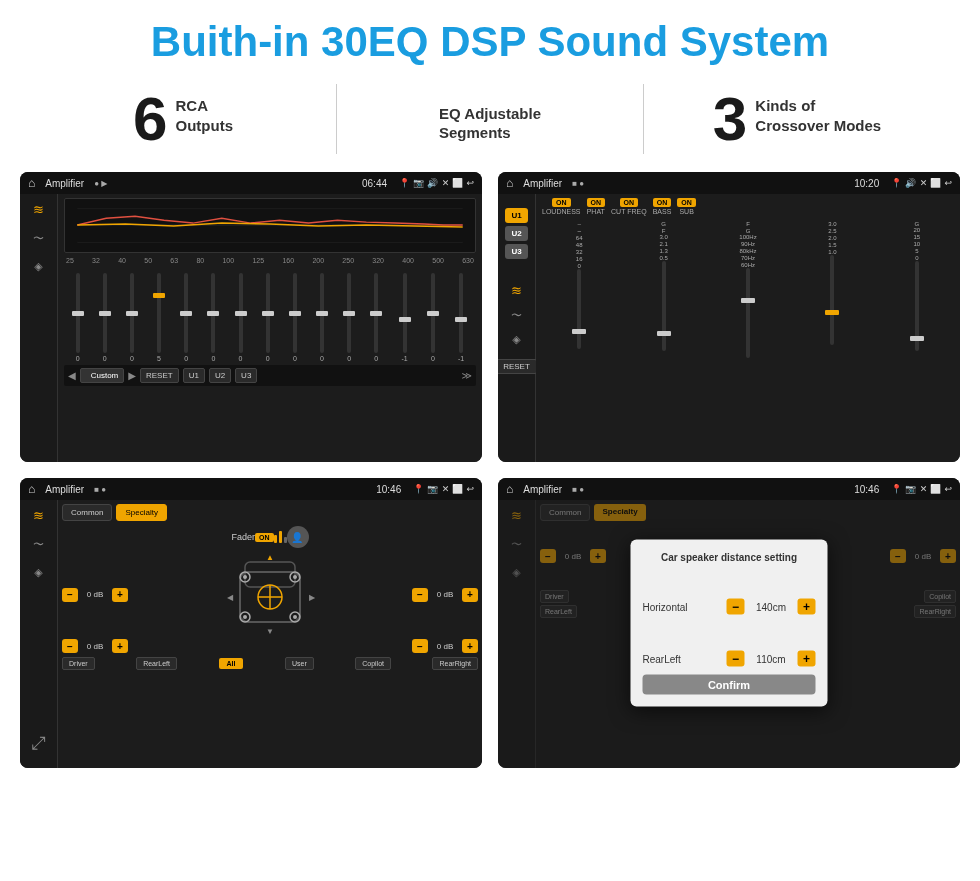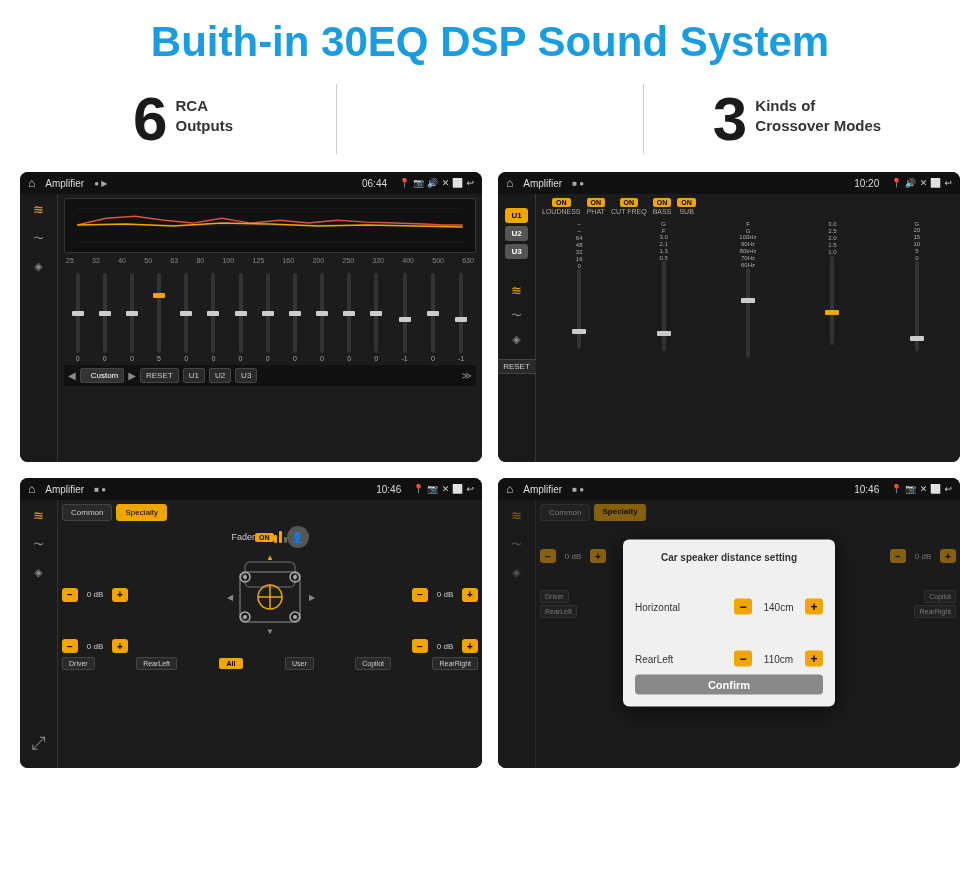--- a/index.html
+++ b/index.html
@@ -366,21 +366,21 @@
       border: none;
       font-weight: bold;
     }
     .dialog-box {
       position: absolute;
       top: 50%;
       left: 50%;
       transform: translate(-50%, -50%);
       background: #f0f0f0;
       border-radius: 6px;
-      width: 212px;
+      width: 197px;
       padding: 12px;
       box-shadow: 0 4px 20px rgba(0,0,0,0.6);
     }
     .dialog-title {
       font-size: 10px;
       color: #333;
       text-align: center;
       margin-bottom: 10px;
       font-weight: 600;
     }
@@ -447,20 +447,21 @@
 
 <h1 class="main-title">Buith-in 30EQ DSP Sound System</h1>
 
 <div class="stats-row">
   <div class="stat-item">
     <span class="stat-number">6</span>
     <span class="stat-text">RCA<br>Outputs</span>
   </div>
   <div class="stat-divider"></div>
   <div class="stat-item">
+    <span class="stat-text">EQ Adjustable<br>Segments</span>
   </div>
   <div class="stat-divider"></div>
   <div class="stat-item">
     <span class="stat-number">3</span>
     <span class="stat-text">Kinds of<br>Crossover Modes</span>
   </div>
 </div>
 
 <div class="screenshots-grid">
 

